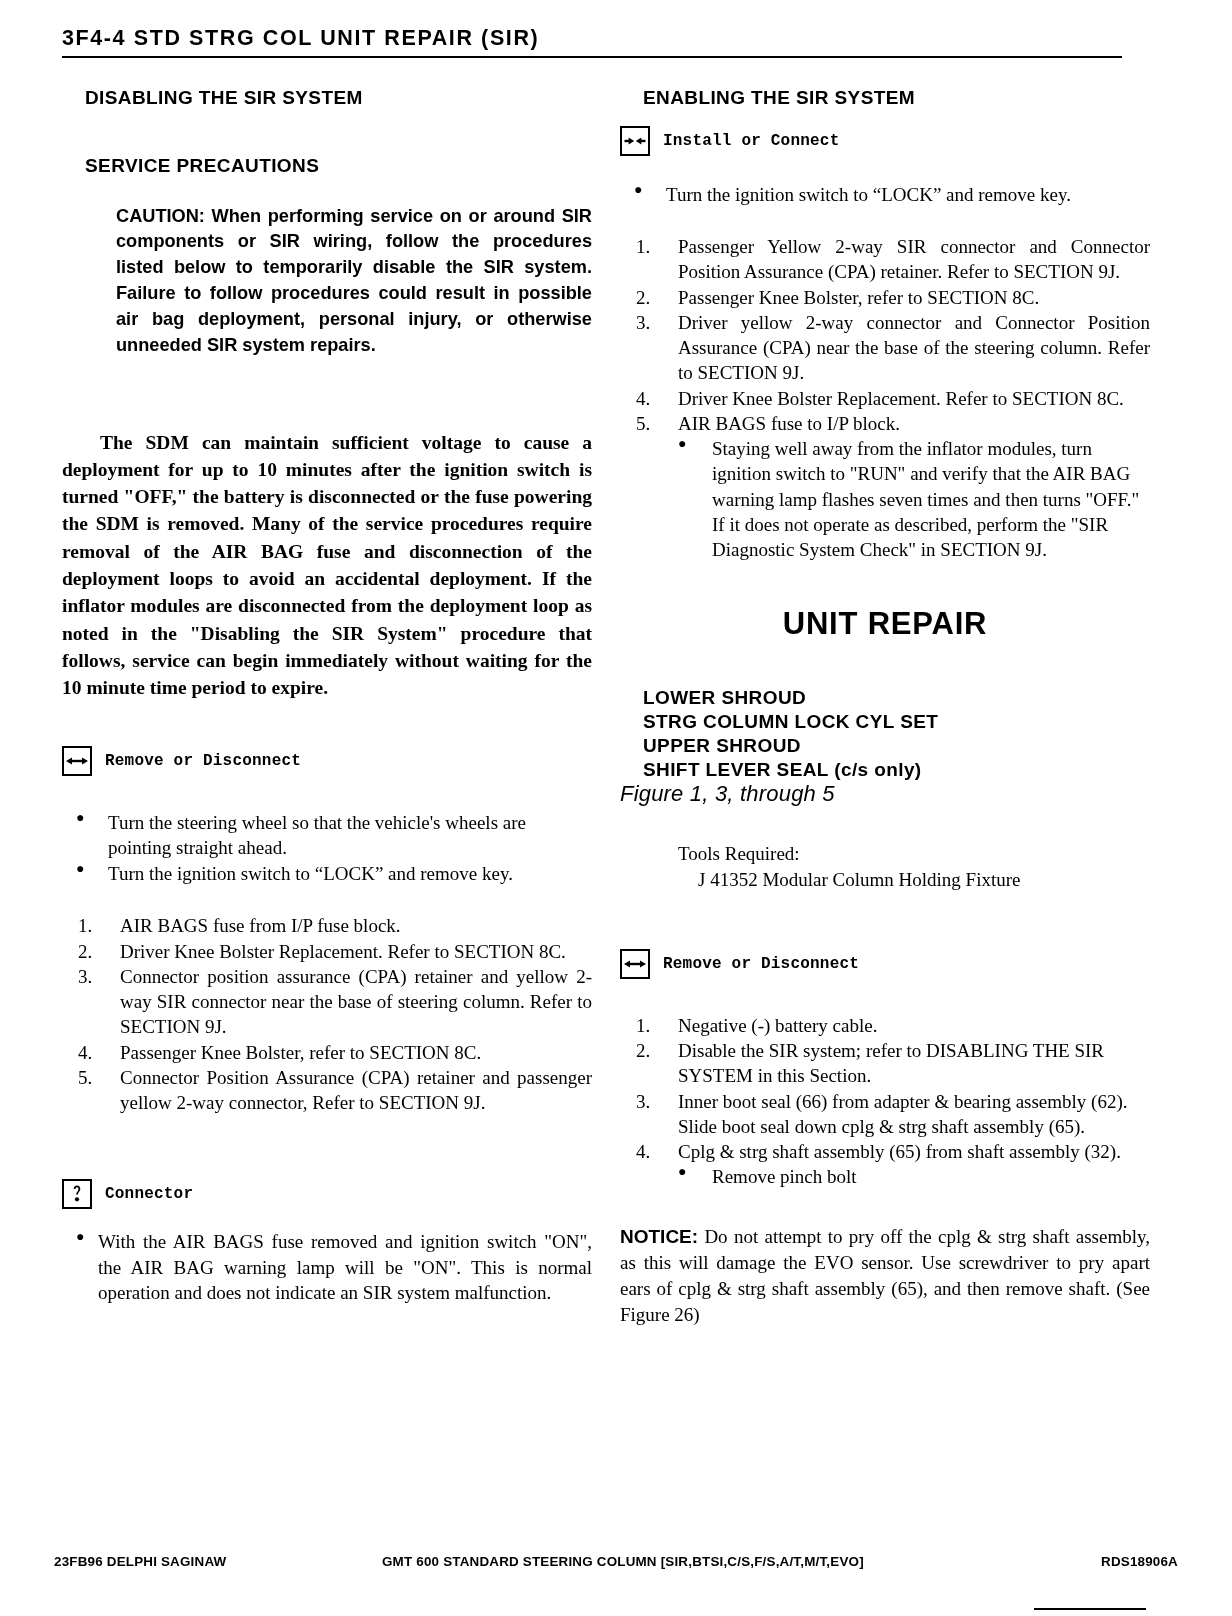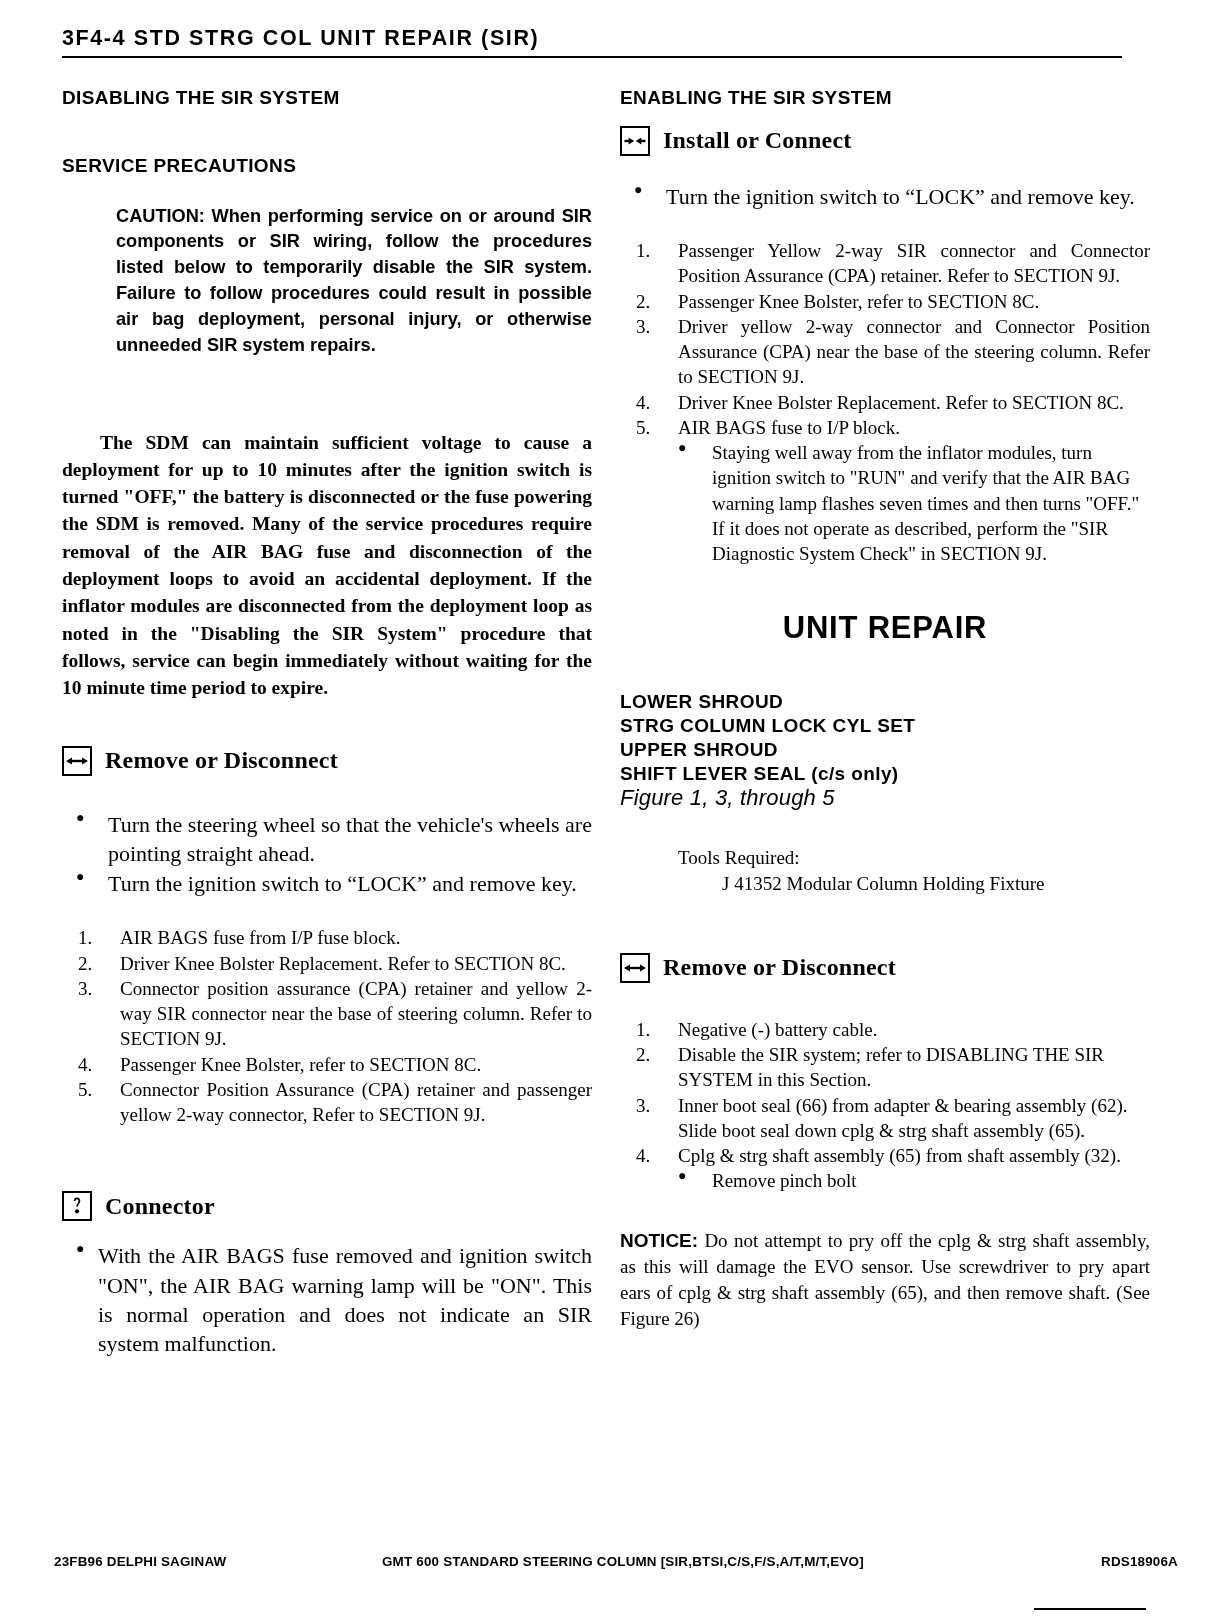--- a/index.html
+++ b/index.html
@@ -60,20 +60,21 @@
   .col-left  { left: 62px; }
   .col-right { left: 620px; }
 
   
   .sans-head {
     font-family: "Liberation Sans", sans-serif;
     font-weight: bold;
     font-size: 19px;
     letter-spacing: 0.4px;
     line-height: 1.25;
+    margin-left: 23px;
   }
 
   .caution {
     font-family: "Liberation Sans", sans-serif;
     font-weight: bold;
     font-size: 18.2px;
     line-height: 1.42;
     text-align: justify;
     margin-left: 54px;
   }
@@ -97,36 +98,36 @@
     height: 30px;
     border: 2.6px solid #000;
     box-sizing: border-box;
     display: flex;
     align-items: center;
     justify-content: center;
     flex: 0 0 auto;
   }
   .icon-box svg { display: block; }
   .icon-label {
-    font-family: Liberation Serif, serif;
-    font-weight: bold;
-    font-size: 24px;
+    font-family: Liberation Mono, monospace;
+    font-weight: bold;
+    font-size: 16px;
     letter-spacing: 0.2px;
   }
 
   
   ul.bullets, ol.steps {
     list-style: none;
     margin: 0;
     padding: 0;
   }
   li.bullet-item {
     position: relative;
     padding-left: 46px;
-    font-size: 22px;
+    font-size: 19px;
     line-height: 1.33;
     margin-bottom: 1px;
     text-align: left;
     font-family: Liberation Serif, serif;
   }
   li.bullet-item::before {
     content: "\25CF";
     position: absolute;
     left: 14px;
     top: -1px;
@@ -177,21 +178,21 @@
     font-style: italic;
     font-size: 22px;
     letter-spacing: 0.2px;
   }
 
   .tools {
     font-size: 19px;
     line-height: 1.35;
     margin-left: 58px;
   }
-  .tools .tool-item { margin-left: 44px; }
+  .tools .tool-item { margin-left: 20px; }
 
   .notice-para {
     font-size: 19px;
     line-height: 1.38;
     text-align: justify;
   }
   .notice-para .notice-word {
     font-family: "Liberation Sans", sans-serif;
     font-weight: bold;
     font-size: 19px;

